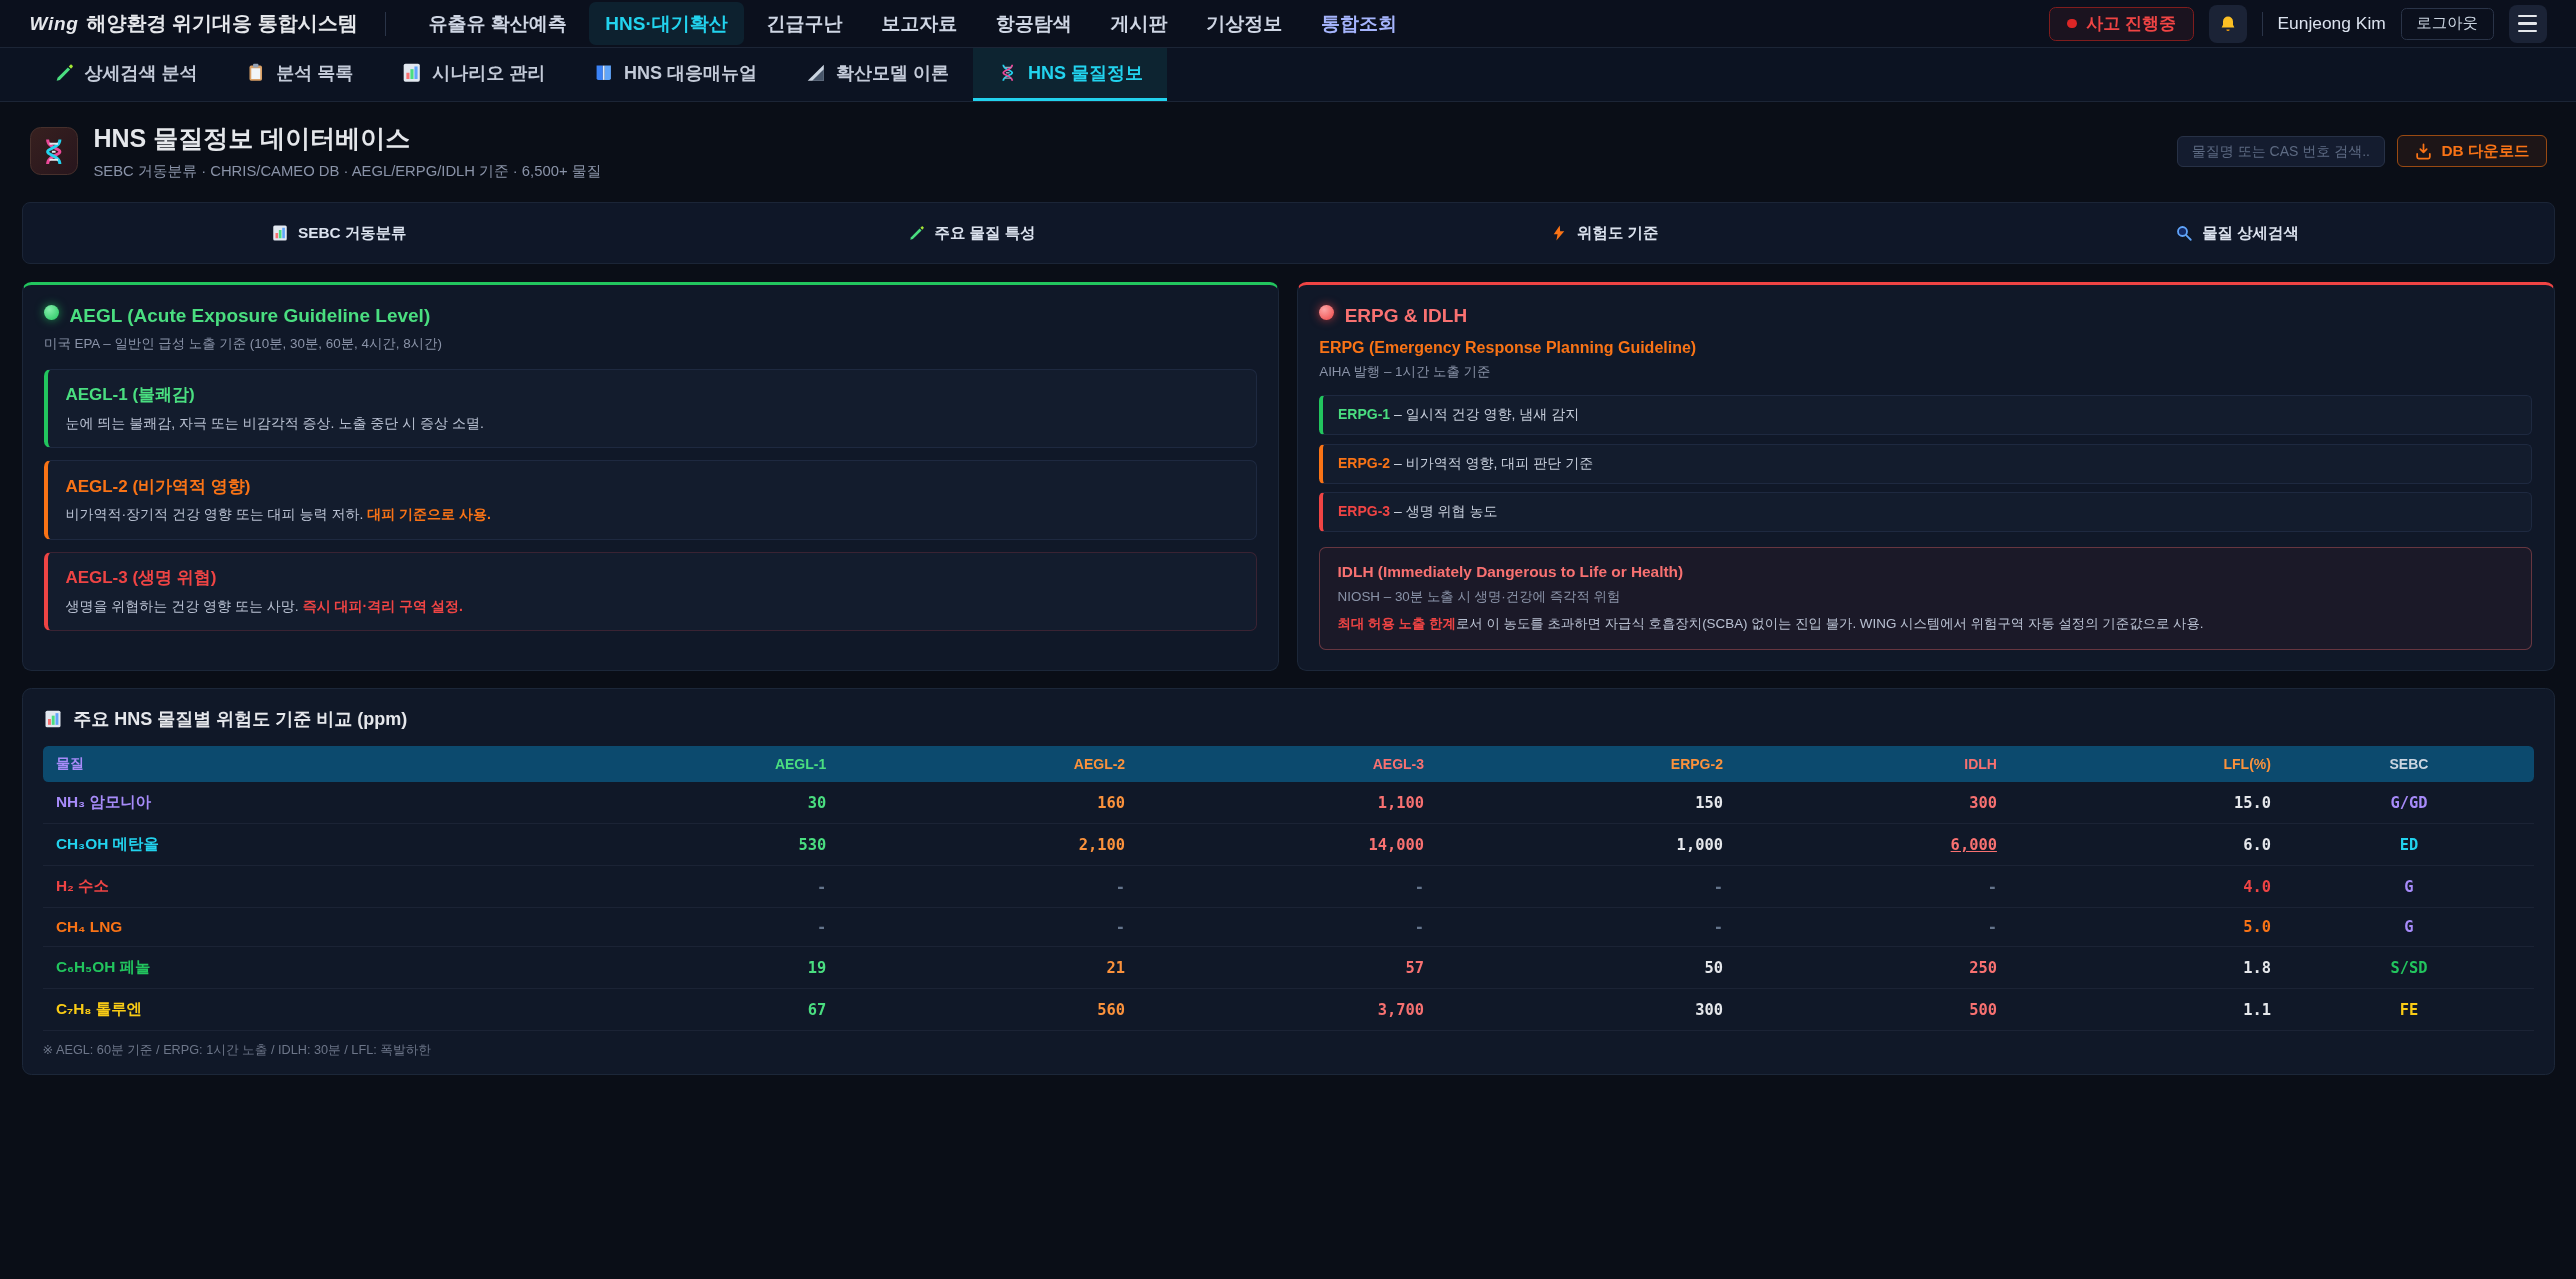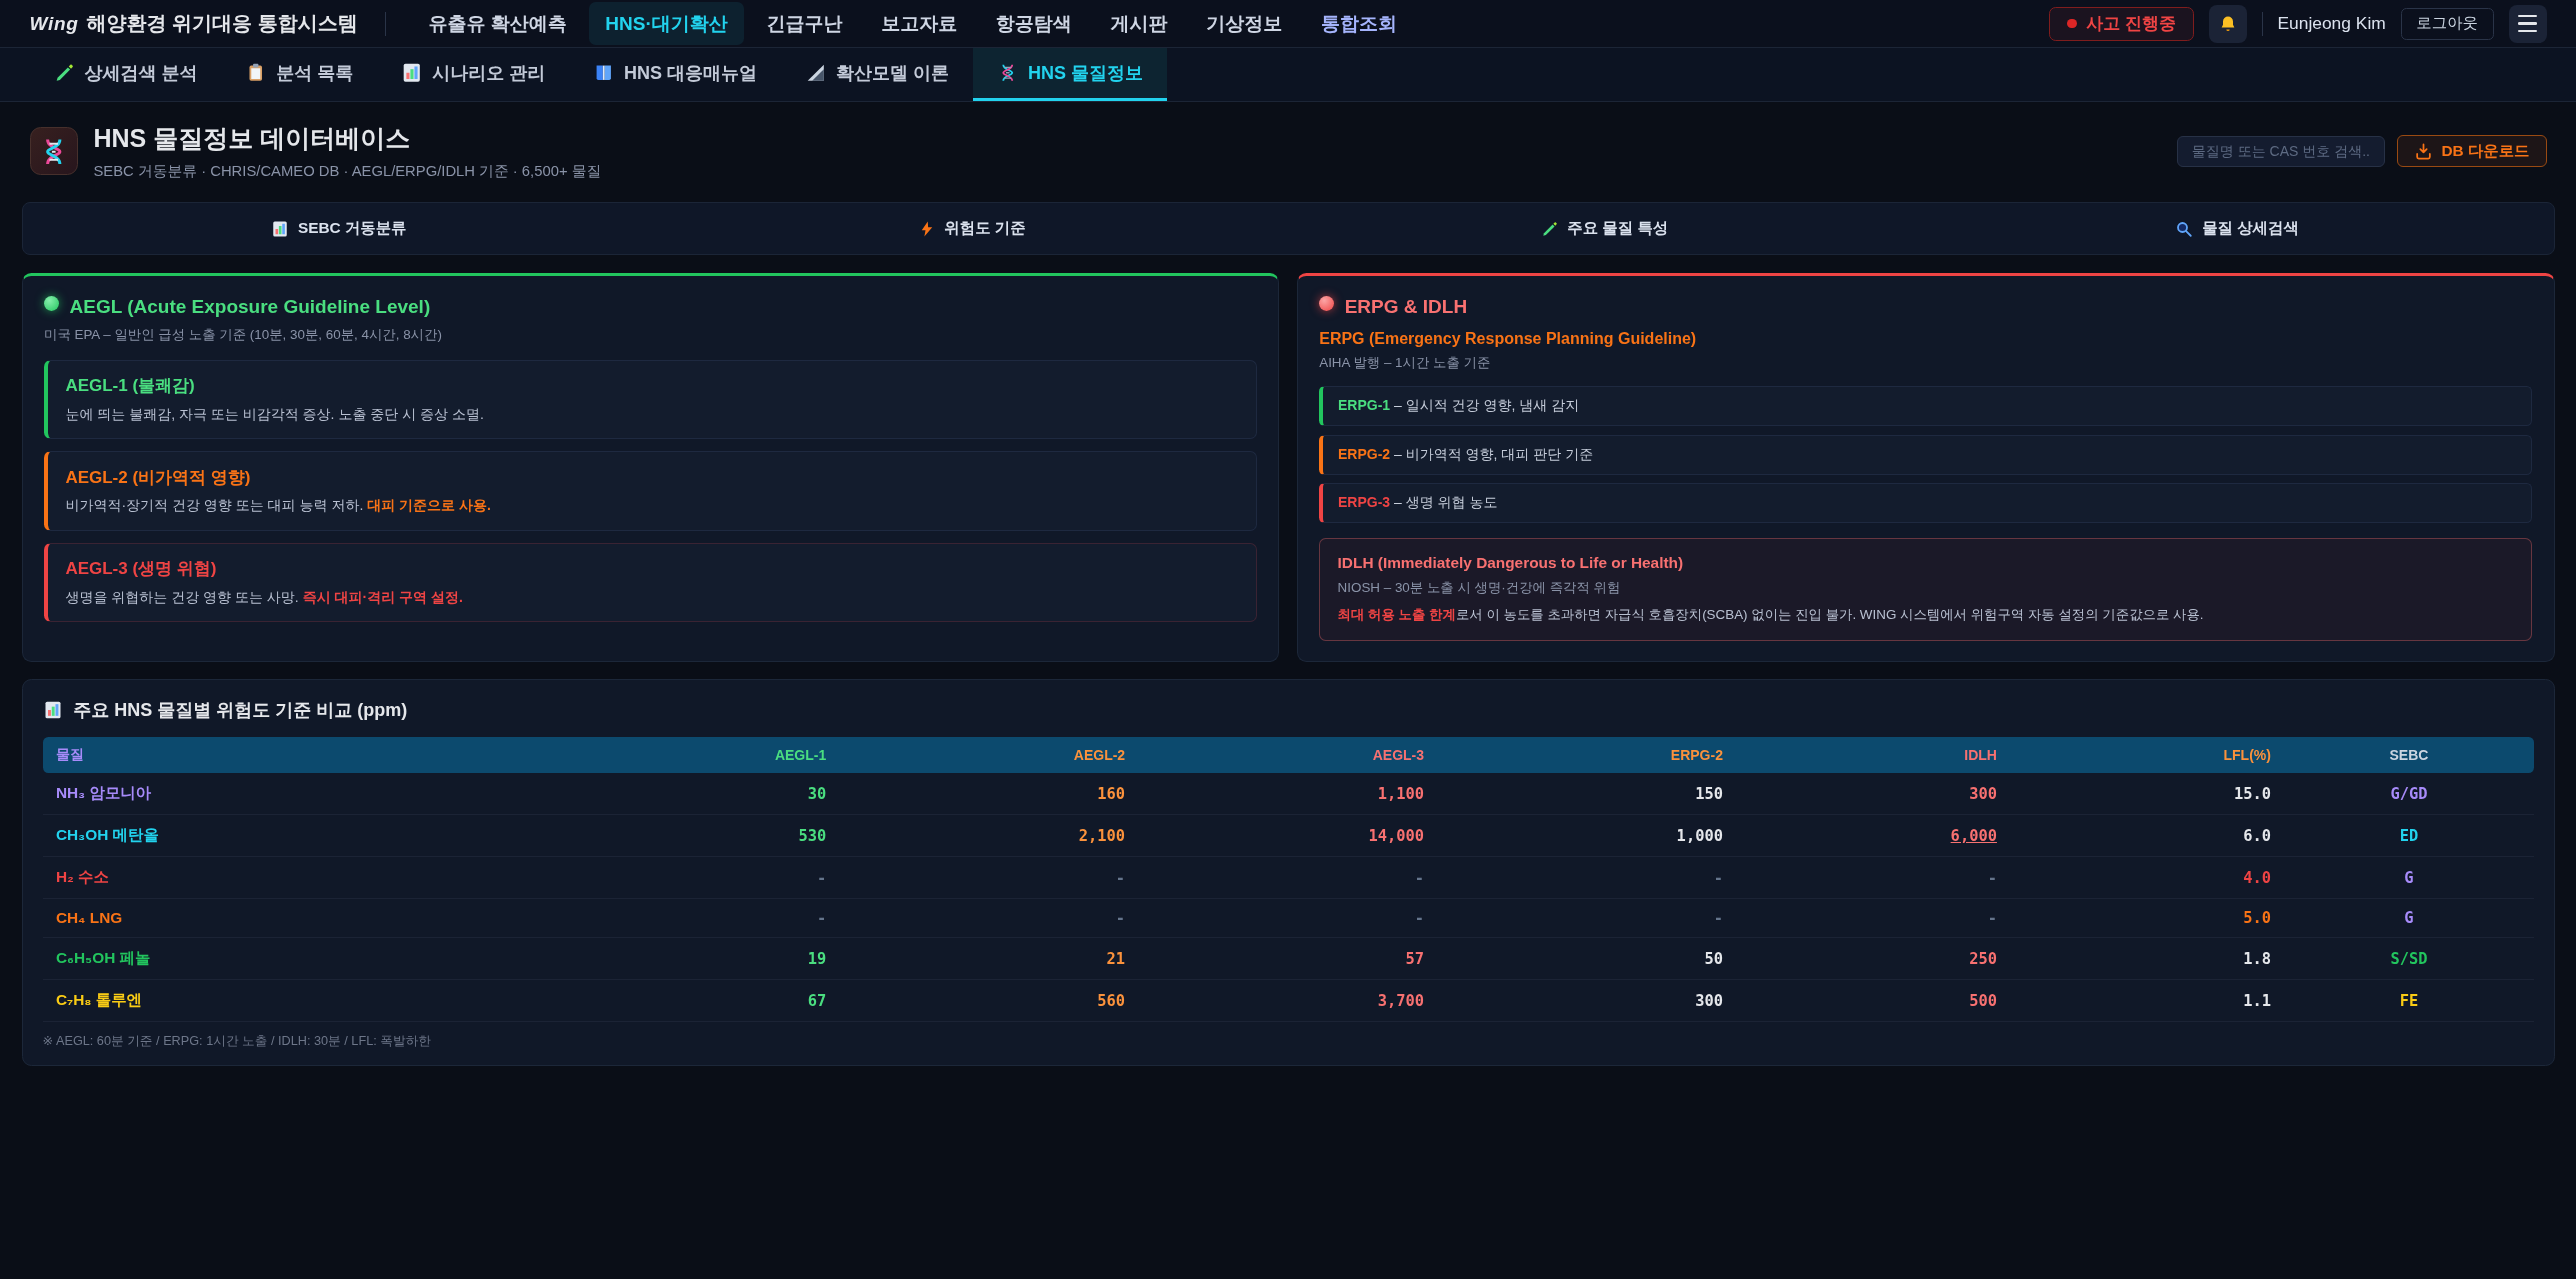--- a/index.html
+++ b/index.html
@@ -53,21 +53,21 @@
     border-radius:6px; padding:0 13.4px; color:#dbe2ee; font-size:14px; outline:none;
     font-family:"Liberation Sans","DejaVu Sans",sans-serif; }
   .search-input::placeholder { color:#5d6a82; }
   .dl-btn { height:32px; padding:0 16px; display:flex; align-items:center; gap:8px;
     border:0.7px solid #9a4a12; border-radius:6px; background:rgba(249,115,22,.08);
     color:#f97316; font-size:15.4px; font-weight:800; cursor:pointer; white-space:nowrap; }
   .dl-btn svg { width:19px; height:19px; }
 
   
   .subnav { margin:19px 21.5px 0; background:#0f1728; border:0.7px solid #1b2537;
-    border-radius:8px; height:53px; display:flex; }
+    border-radius:8px; height:62px; display:flex; }
   .subnav-item { flex:1; display:flex; align-items:center; justify-content:center; gap:8.7px;
     font-size:15.4px; font-weight:600; color:#dbe2ee; cursor:pointer; }
   .subnav-item svg { width:18px; height:18px; }
 
   
   .panels { display:flex; gap:17.4px; margin:17.4px 21.5px 0; align-items:stretch; }
   .panel { flex:1; background:#101828; border:0.7px solid #1c2739; border-radius:9.4px;
     border-top:3.4px solid; padding:20px 21.5px; }
   .panel.aegl { border-top-color:#22c55e; }
   .panel.erpg { border-top-color:#ef4444; }
@@ -250,30 +250,30 @@
     <svg viewBox="0 0 24 24">
       <rect x="3" y="2" width="18" height="20" rx="2" fill="#e2e8f0"></rect>
       <rect x="6" y="12" width="3.5" height="7" fill="#f87171"></rect>
       <rect x="10.5" y="8" width="3.5" height="11" fill="#4ade80"></rect>
       <rect x="15" y="5" width="3.5" height="14" fill="#60a5fa"></rect>
     </svg>
     <span>SEBC 거동분류</span>
   </div>
   <div class="subnav-item">
     <svg viewBox="0 0 24 24">
-      <path d="M13 2L5 13.5h5L8.5 22 19 9.5h-5.5L13 2z" fill="#f97316"></path>
-    </svg>
-    <span>위험도 기준</span>
-  </div>
-  <div class="subnav-item">
-    <svg viewBox="0 0 24 24">
       <path d="M3 21l3.5-1 11.5-11.5-2.5-2.5L4 17.5 3 21z" fill="#4ade80"></path>
       <path d="M16.5 5l2.5 2.5 1.8-1.8c.4-.4.4-1 0-1.4l-1.1-1.1c-.4-.4-1-.4-1.4 0L16.5 5z" fill="#a3e635"></path>
     </svg>
     <span>주요 물질 특성</span>
+  </div>
+  <div class="subnav-item">
+    <svg viewBox="0 0 24 24">
+      <path d="M13 2L5 13.5h5L8.5 22 19 9.5h-5.5L13 2z" fill="#f97316"></path>
+    </svg>
+    <span>위험도 기준</span>
   </div>
   <div class="subnav-item">
     <svg viewBox="0 0 24 24" fill="none">
       <circle cx="10" cy="10" r="6" stroke="#60a5fa" stroke-width="2.4" fill="#1d4ed8" fill-opacity="0.35"></circle>
       <path d="M14.8 14.8L21 21" stroke="#60a5fa" stroke-width="2.4" stroke-linecap="round"></path>
     </svg>
     <span>물질 상세검색</span>
   </div>
 </nav>
 

